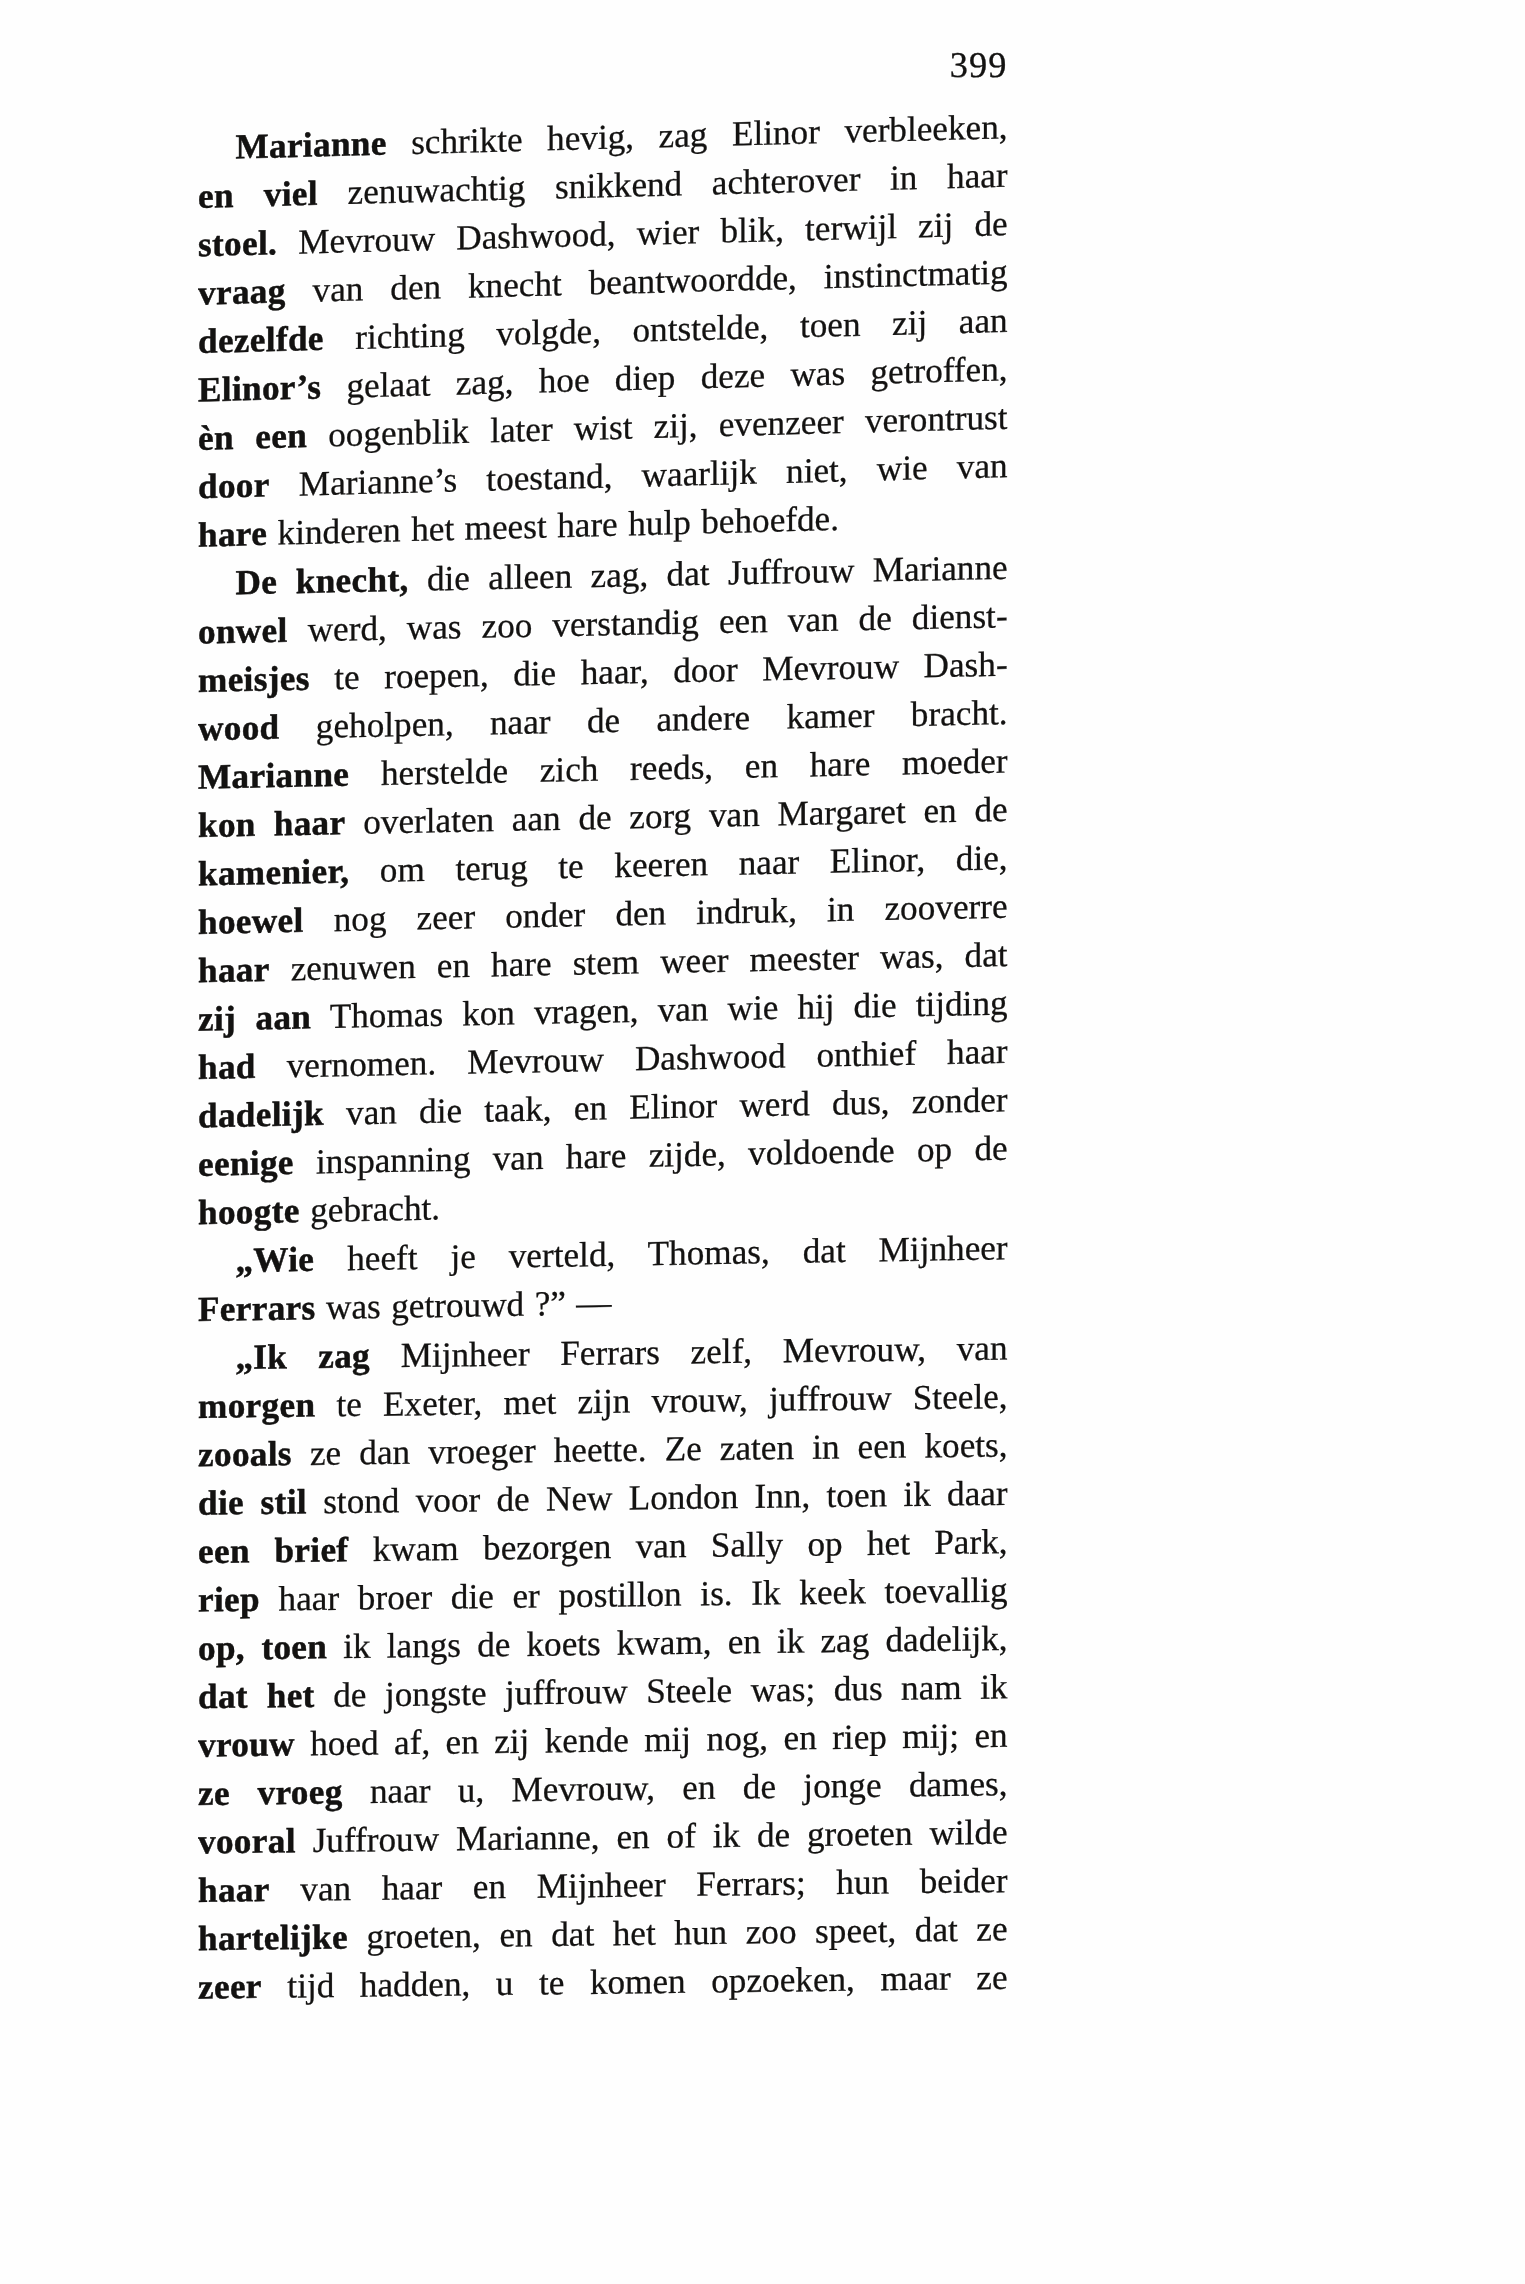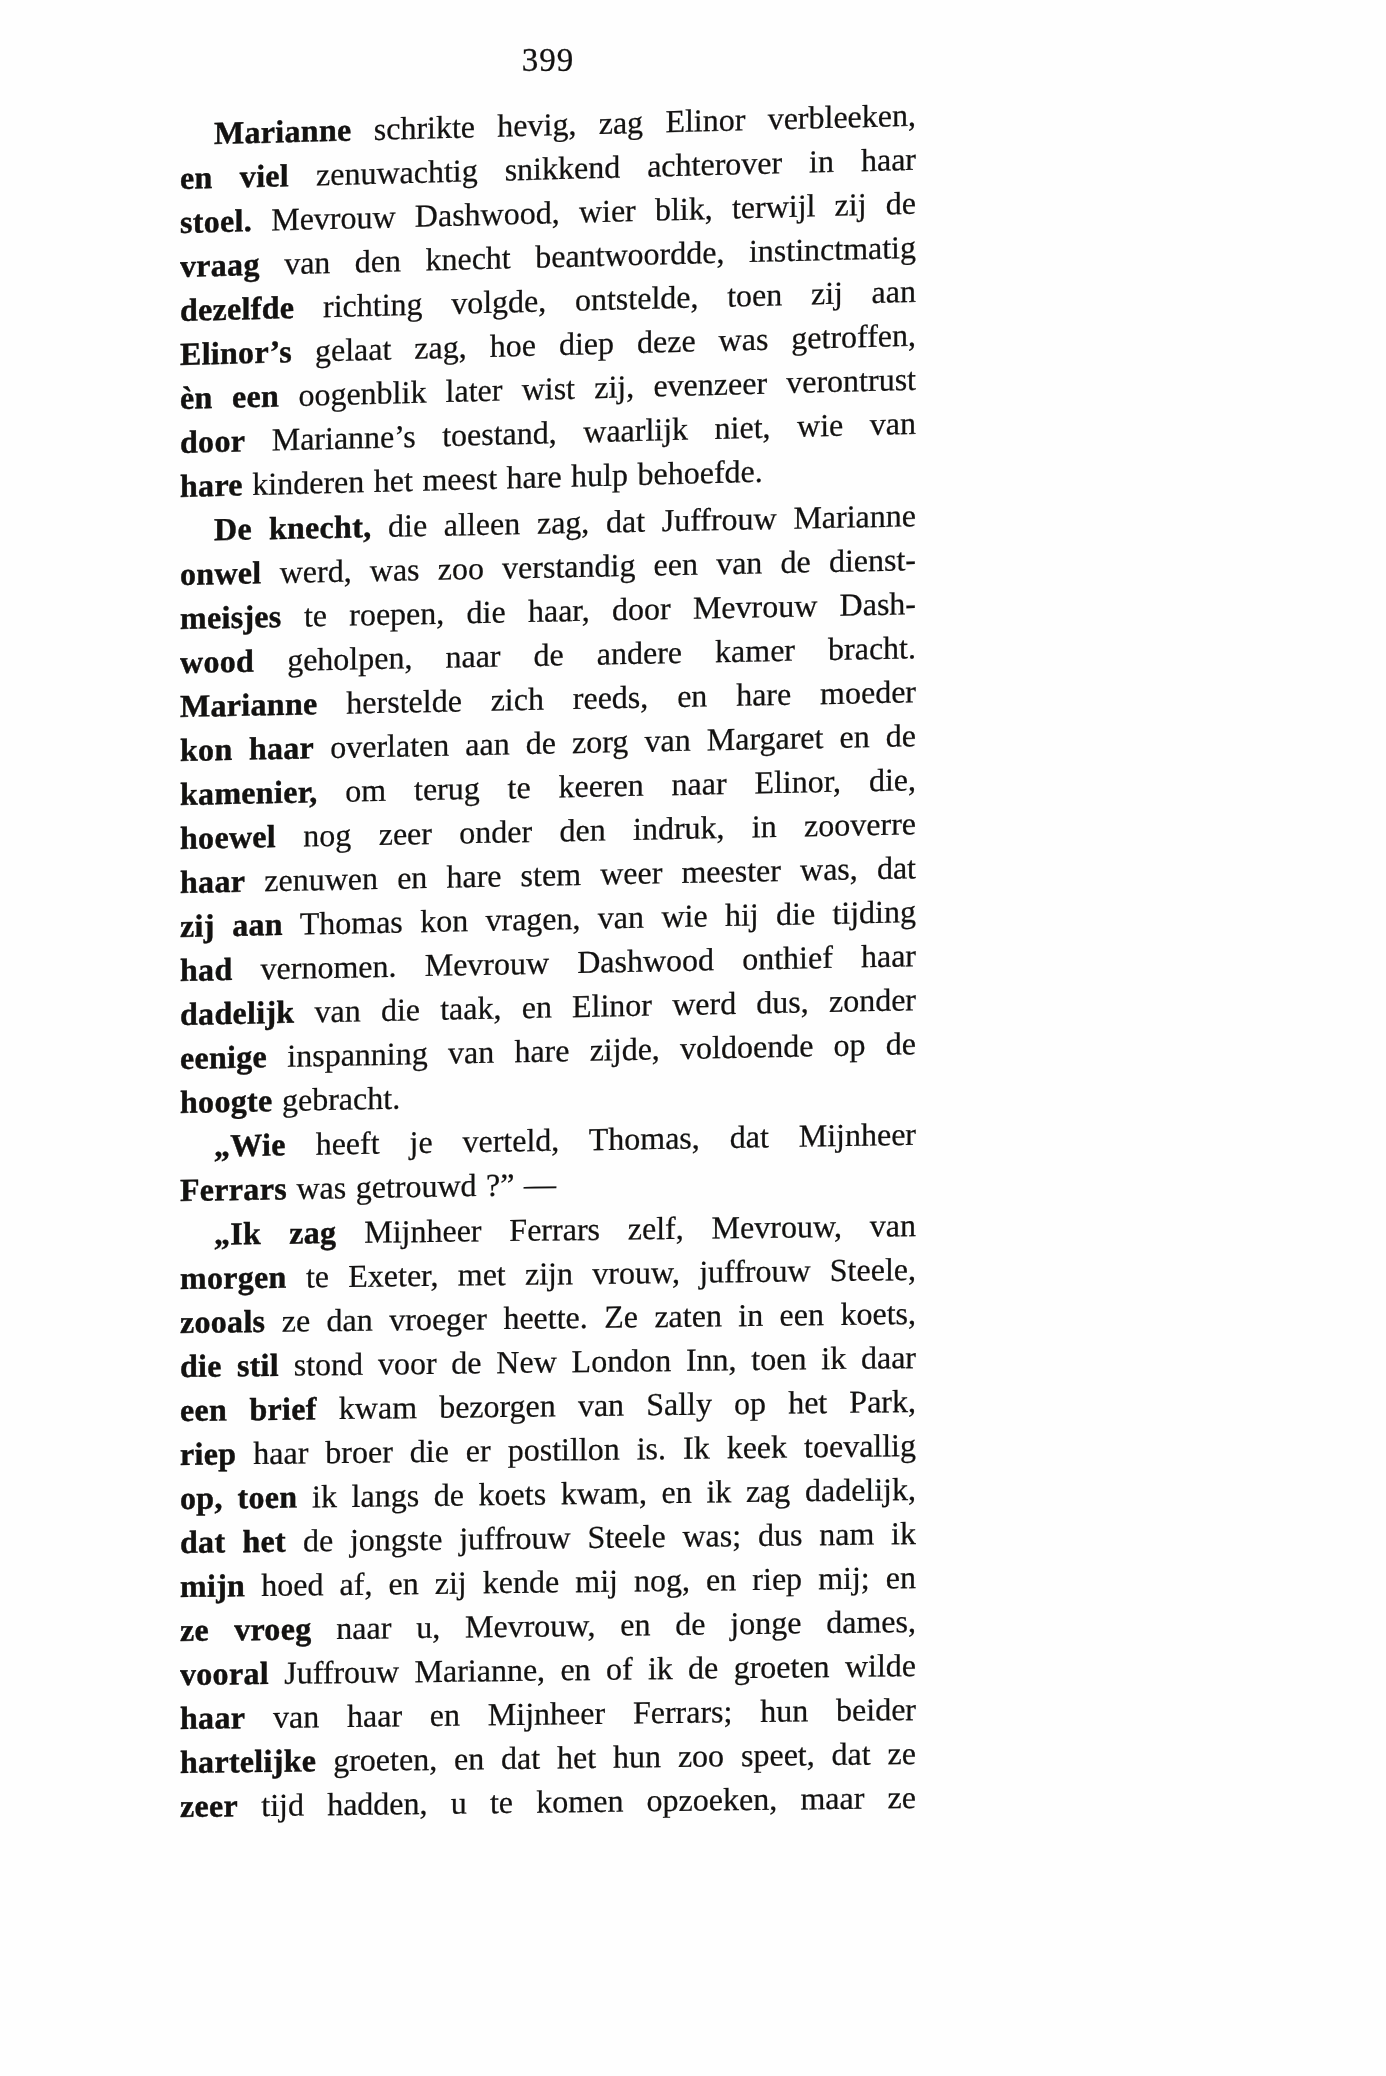--- a/index.html
+++ b/index.html
@@ -14,21 +14,21 @@
     background: #fefefe;
     overflow: hidden;
     font-family: "Liberation Serif", "DejaVu Serif", serif;
     color: #131211;
   }
   .page-number {
     position: absolute;
     top: 42px;
     left: 180px;
     width: 736px;
-    text-align: center;
+    text-align: right;
     font-size: 33px;
     letter-spacing: 1px;
     -webkit-text-stroke: 0.3px #131211;
   }
   .text-block {
     position: absolute;
     top: 112px;
     left: 180px;
     width: 736px;
   }
@@ -102,21 +102,21 @@
       </div>
       <div class="para sk3">
         <div class="line justified indent"><span class="lead">„Ik zag</span> Mijnheer Ferrars zelf, Mevrouw, van</div>
         <div class="line justified"><span class="lead">morgen</span> te Exeter, met zijn vrouw, juffrouw Steele,</div>
         <div class="line justified"><span class="lead">zooals</span> ze dan vroeger heette. Ze zaten in een koets,</div>
         <div class="line justified"><span class="lead">die stil</span> stond voor de New London Inn, toen ik daar</div>
         <div class="line justified"><span class="lead">een brief</span> kwam bezorgen van Sally op het Park,</div>
         <div class="line justified"><span class="lead">riep</span> haar broer die er postillon is. Ik keek toevallig</div>
         <div class="line justified"><span class="lead">op, toen</span> ik langs de koets kwam, en ik zag dadelijk,</div>
         <div class="line justified"><span class="lead">dat het</span> de jongste juffrouw Steele was; dus nam ik</div>
-        <div class="line justified"><span class="lead">mijn</span> hoed af, en zij kende mij nog, en riep mij; en</div>
+        <div class="line justified"><span class="lead">vrouw</span> hoed af, en zij kende mij nog, en riep mij; en</div>
         <div class="line justified"><span class="lead">ze vroeg</span> naar u, Mevrouw, en de jonge dames,</div>
         <div class="line justified"><span class="lead">vooral</span> Juffrouw Marianne, en of ik de groeten wilde</div>
         <div class="line justified"><span class="lead">haar</span> van haar en Mijnheer Ferrars; hun beider</div>
         <div class="line justified"><span class="lead">hartelijke</span> groeten, en dat het hun zoo speet, dat ze</div>
         <div class="line justified"><span class="lead">zeer</span> tijd hadden, u te komen opzoeken, maar ze</div>
       </div>
     </div>
 </div>
 
 </body></html>

